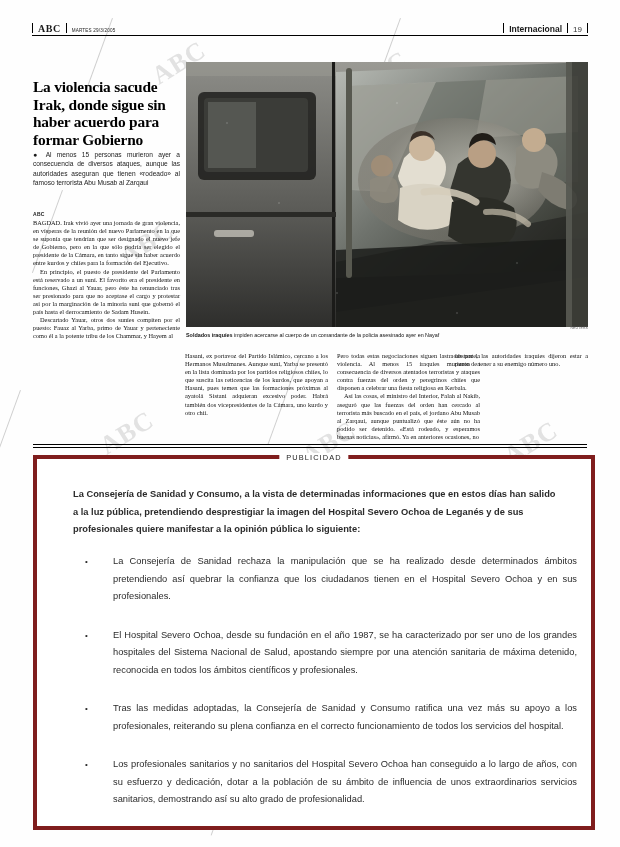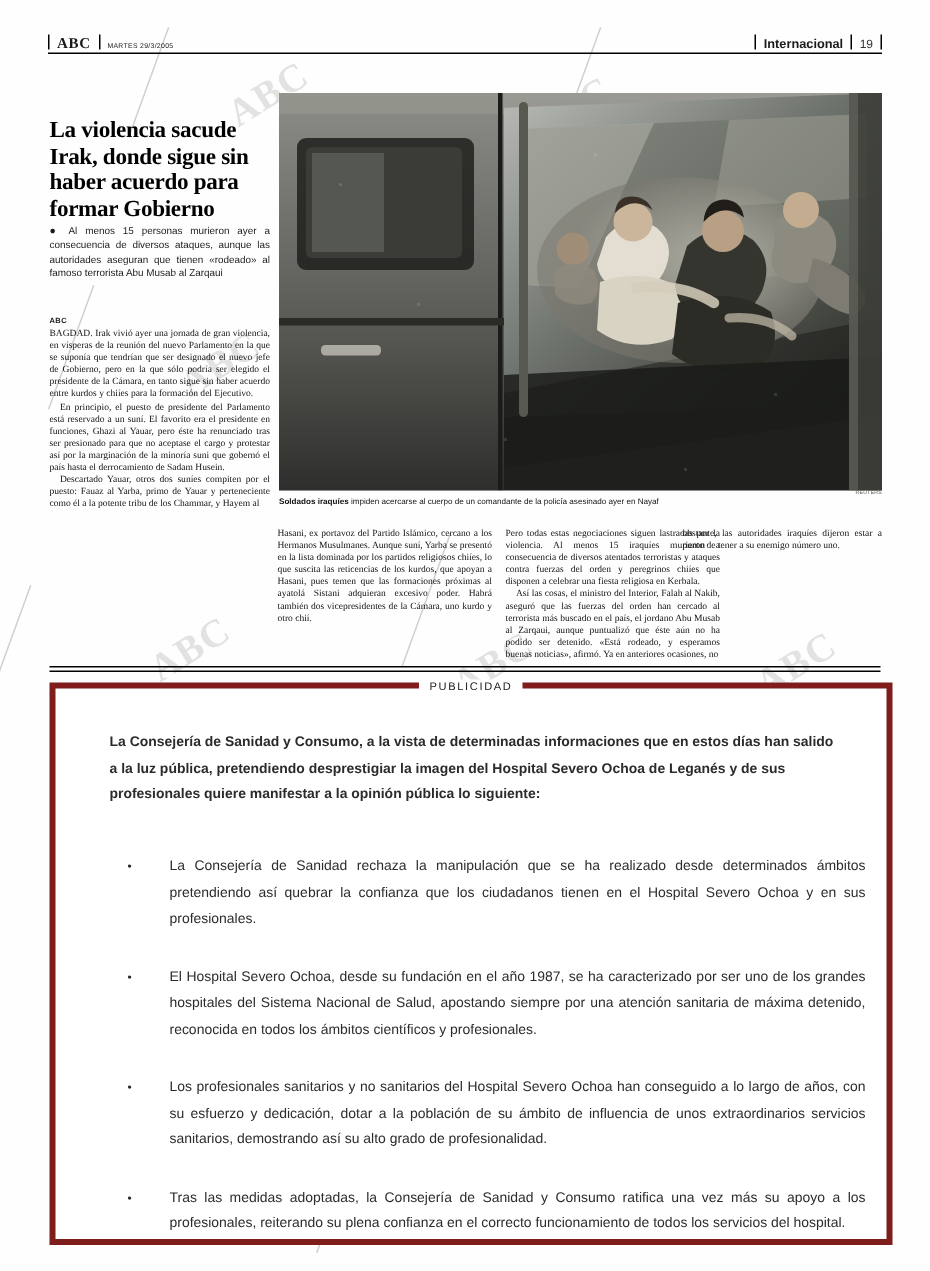--- a/index.html
+++ b/index.html
@@ -218,21 +218,20 @@
   }
   #ad-list li {
     position: relative;
     padding-left: 36px;
     margin-bottom: 21px;
     font-family: "Liberation Sans", sans-serif;
     font-size: 9.3px;
     line-height: 17.5px;
     color: #2b2b2b;
     text-align: justify;
-    margin-top: 16px;
   }
   #ad-list li::before {
     content: "\2022";
     position: absolute;
     left: 8px;
     top: 0;
     font-size: 8px;
     color: #2b2b2b;
   }
 </style>
@@ -406,18 +405,18 @@
   <div class="hr-thin" style="left:33px; top:447px; width:554px;"></div>
 
   <div id="advert">
     <div id="pub-label">PUBLICIDAD</div>
 
     <p id="ad-intro">La Consejería de Sanidad y Consumo, a la vista de determinadas informaciones que en estos días han salido a la luz pública, pretendiendo desprestigiar la imagen del Hospital Severo Ochoa de Leganés y de sus profesionales quiere manifestar a la opinión pública lo siguiente:</p>
 
     <ul id="ad-list">
       <li>La Consejería de Sanidad rechaza la manipulación que se ha realizado desde determinados ámbitos pretendiendo así quebrar la confianza que los ciudadanos tienen en el Hospital Severo Ochoa y en sus profesionales.</li>
       <li>El Hospital Severo Ochoa, desde su fundación en el año 1987, se ha caracterizado por ser uno de los grandes hospitales del Sistema Nacional de Salud, apostando siempre por una atención sanitaria de máxima detenido, reconocida en todos los ámbitos científicos y profesionales.</li>
+      <li>Tras las medidas adoptadas, la Consejería de Sanidad y Consumo ratifica una vez más su apoyo a los profesionales, reiterando su plena confianza en el correcto funcionamiento de todos los servicios del hospital.</li>
       <li>Los profesionales sanitarios y no sanitarios del Hospital Severo Ochoa han conseguido a lo largo de años, con su esfuerzo y dedicación, dotar a la población de su ámbito de influencia de unos extraordinarios servicios sanitarios, demostrando así su alto grado de profesionalidad.</li>
-      <li>Tras las medidas adoptadas, la Consejería de Sanidad y Consumo ratifica una vez más su apoyo a los profesionales, reiterando su plena confianza en el correcto funcionamiento de todos los servicios del hospital.</li>
     </ul>
   </div>
 
 </div>
 
 </body></html>

